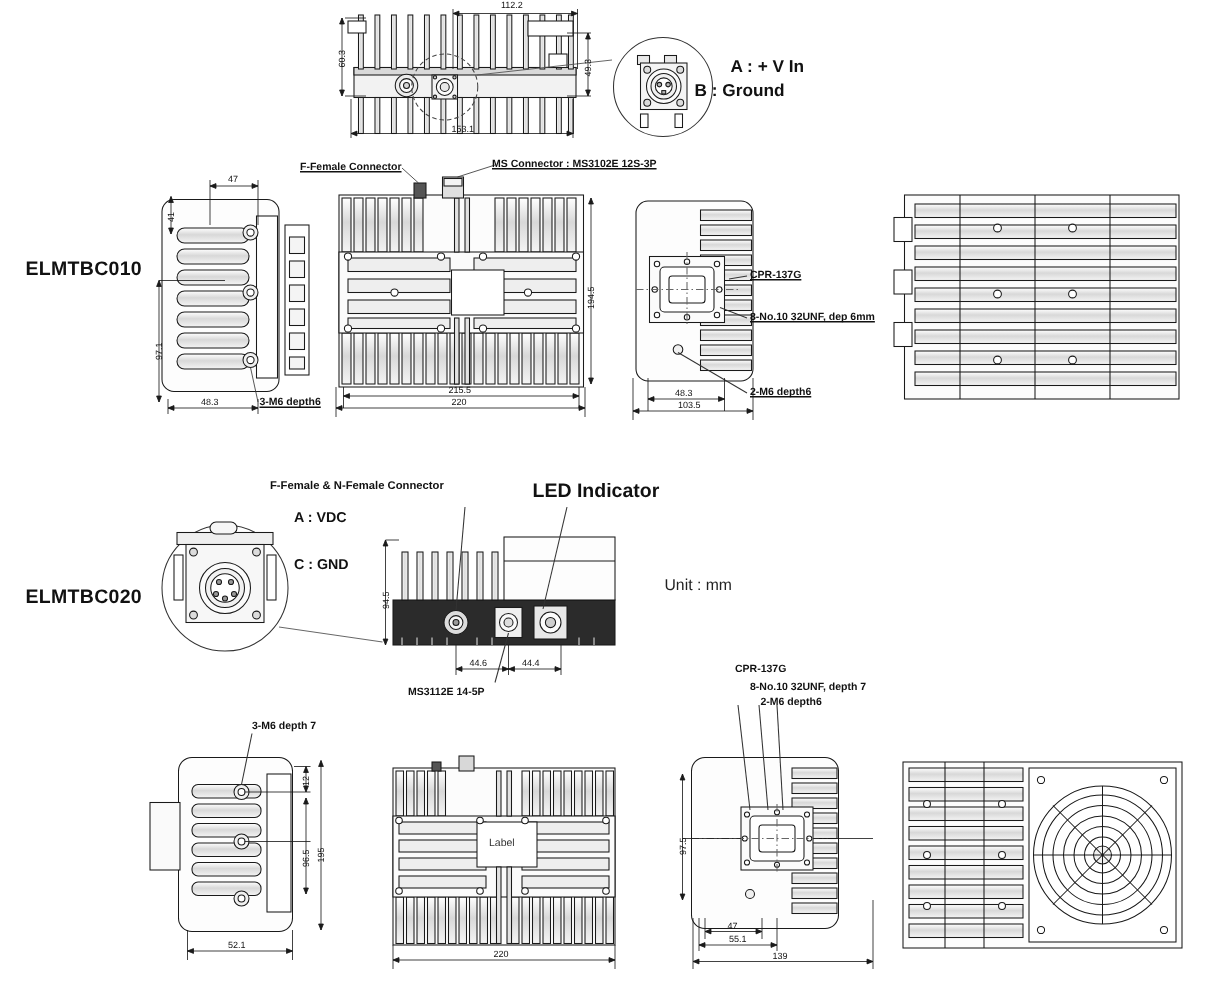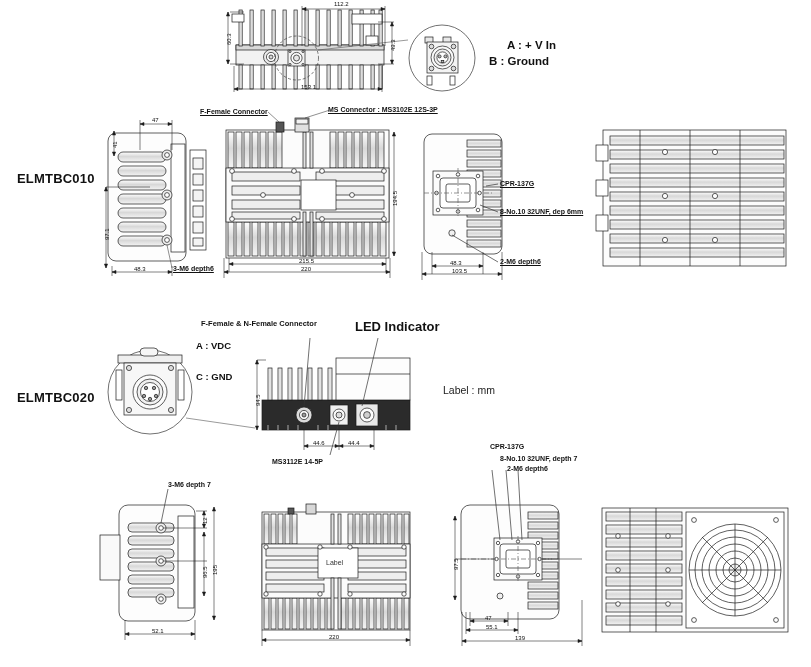--- a/index.html
+++ b/index.html
@@ -699,36 +699,36 @@
             <circle cx="668" cy="604" r="2.3"></circle>
         </g>
       </g>
 
     </g>
   </svg>
 
   <div class="model-label" style="left:17px;top:171px;">ELMTBC010</div>
   <div class="model-label" style="left:17px;top:390px;">ELMTBC020</div>
 
-  <div class="unit" style="left:443px;top:384px;">Label : mm</div>
-
-  <div class="legend" style="left:507px;top:38px;">A : + V In</div>
-  <div class="legend" style="left:489px;top:54px;">B : Ground</div>
+  <div class="unit" style="left:443px;top:384px;">Unit : mm</div>
+
+  <div class="legend" style="left:487px;top:38px;">A : + V In</div>
+  <div class="legend" style="left:463px;top:54px;">B : Ground</div>
 
   <div class="pin" style="left:196px;top:340px;">A : VDC</div>
   <div class="pin" style="left:196px;top:351px;margin-top:20px;">C : GND</div>
 
   <div class="callout u" style="left:200px;top:108px;">F-Female Connector</div>
   <div class="callout u" style="left:328px;top:106px;">MS Connector : MS3102E 12S-3P</div>
   <div class="callout u" style="left:500px;top:180px;">CPR-137G</div>
   <div class="callout u" style="left:500px;top:208px;">8-No.10 32UNF, dep 6mm</div>
   <div class="callout u" style="left:500px;top:258px;">2-M6 depth6</div>
   <div class="callout u" style="left:173px;top:265px;">3-M6 depth6</div>
 
-  <div class="callout" style="left:180px;top:319px;font-size:7.5px;margin-left:21px;">F-Female &amp; N-Female Connector</div>
+  <div class="callout" style="left:180px;top:319px;font-size:7.5px;">F-Female &amp; N-Female Connector</div>
   <div class="callout" style="left:355px;top:319px;font-size:13px;">LED Indicator</div>
   <div class="callout" style="left:272px;top:458px;font-size:7px;">MS3112E 14-5P</div>
   <div class="callout" style="left:168px;top:481px;font-size:7px;">3-M6 depth 7</div>
   <div class="callout" style="left:490px;top:443px;font-size:7px;">CPR-137G</div>
   <div class="callout" style="left:500px;top:455px;font-size:7px;">8-No.10 32UNF, depth 7</div>
   <div class="callout" style="left:507px;top:465px;font-size:7px;">2-M6 depth6</div>
 
   <div class="labelbox" style="left:326px;top:559px;">Label</div>
 
   <div class="dim" style="left:334px;top:1px;">112.2</div>

